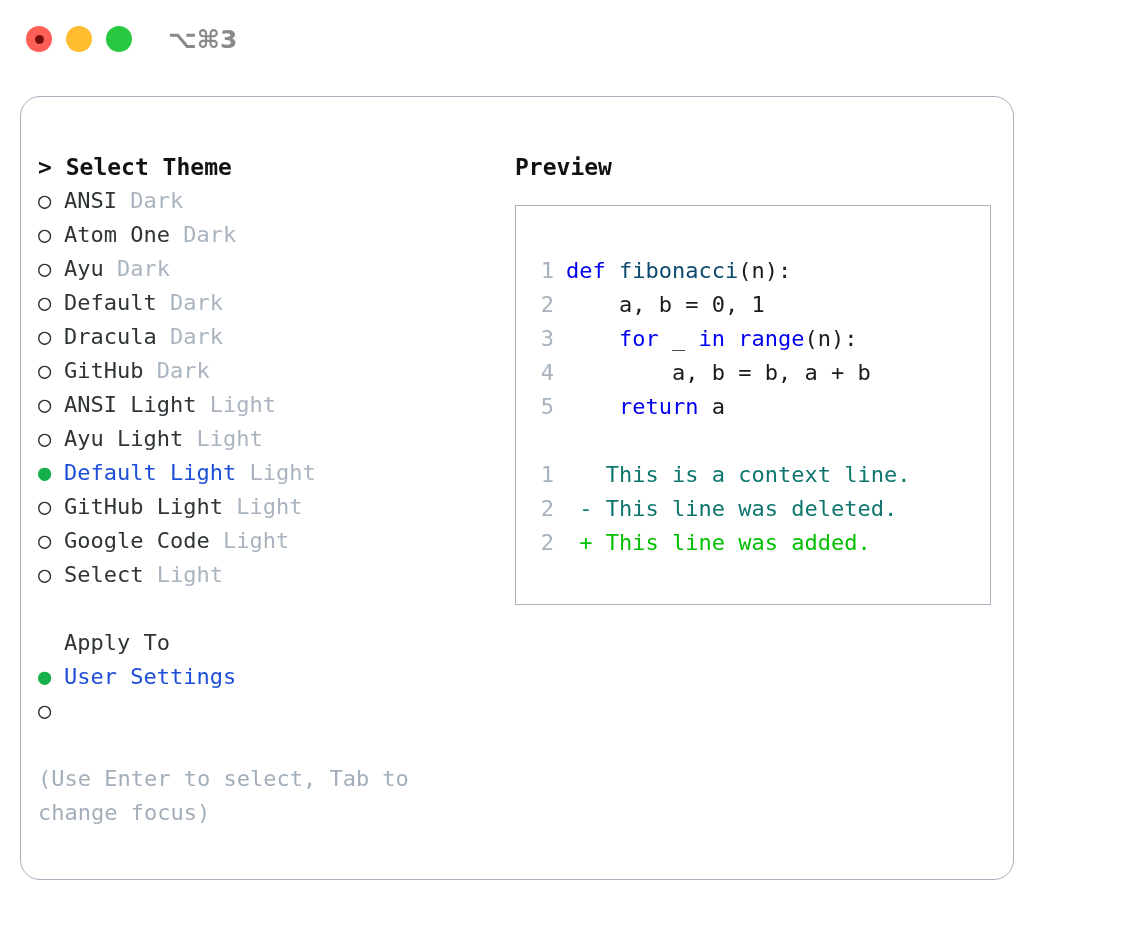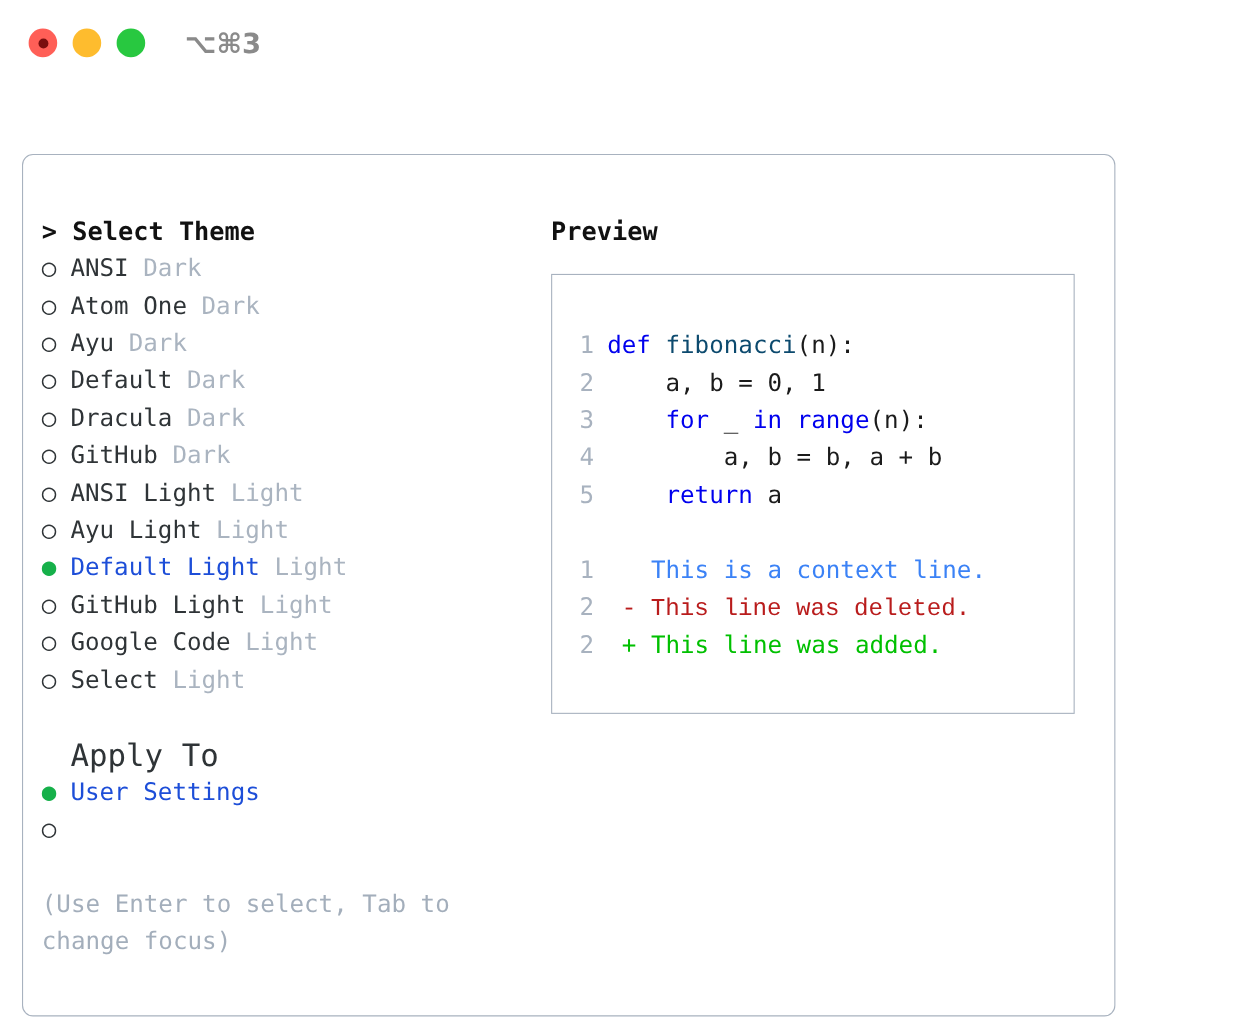--- a/index.html
+++ b/index.html
@@ -68,24 +68,23 @@
   }
 
   
   .dialog {
     position: absolute;
     left: 20px;
     top: 96px;
     width: 994px;
     height: 784px;
     border: 1.5px solid #a8b2bf;
-    border-radius: 10px;
+    border-radius: 20px;
     box-sizing: border-box;
     background: #ffffff;
-    margin-top: 44px;
   }
 
   .columns {
     position: absolute;
     left: 0; top: 0;
     width: 100%; height: 100%;
   }
 
   
   .left-col {
@@ -118,40 +117,40 @@
     line-height: 34px;
   }
   .marker.sel { color: #16b04a; }
   .opt-label { color: #2f3437; }
   .opt-row.selected .opt-label { color: #1d4ed8; }
   .opt-badge { color: #aab4c0; }
 
   .section-gap { height: 34px; }
 
   .section-label {
-    font-size: 28px;
+    font-size: 22px;
     color: #2f3437;
     line-height: 34px;
     padding-left: 26px;
     white-space: pre;
   }
 
   .hint {
     margin-top: 34px;
     font-size: 22px;
     color: #a3aebb;
     line-height: 34px;
     width: 420px;
     white-space: pre-wrap;
   }
 
   
   .right-col {
     position: absolute;
-    left: 480px;
+    left: 494px;
     top: 53px;
     width: 490px;
   }
   .preview-title {
     font-size: 23px;
     font-weight: bold;
     color: #111111;
     line-height: 34px;
   }
   .code-box {
@@ -173,22 +172,22 @@
   .ln {
     width: 26px;
     flex: 0 0 26px;
     text-align: right;
     color: #a8b2bf;
     margin-right: 12px;
   }
   .kw   { color: #0000ee; }
   .fn   { color: #0c4a6e; }
   .plain{ color: #1b1b1b; }
-  .ctx  { color: #3b82f6; }
-  .del  { color: #b91c1c; font-family: Liberation Mono, monospace; }
+  .ctx  { color: #0f766e; }
+  .del  { color: #0f766e; }
   .add  { color: #00c000; }
 
   .blank-line { height: 34px; }
 </style>
 </head>
 <body>
 
 <div class="window">
 
   <div class="titlebar">

